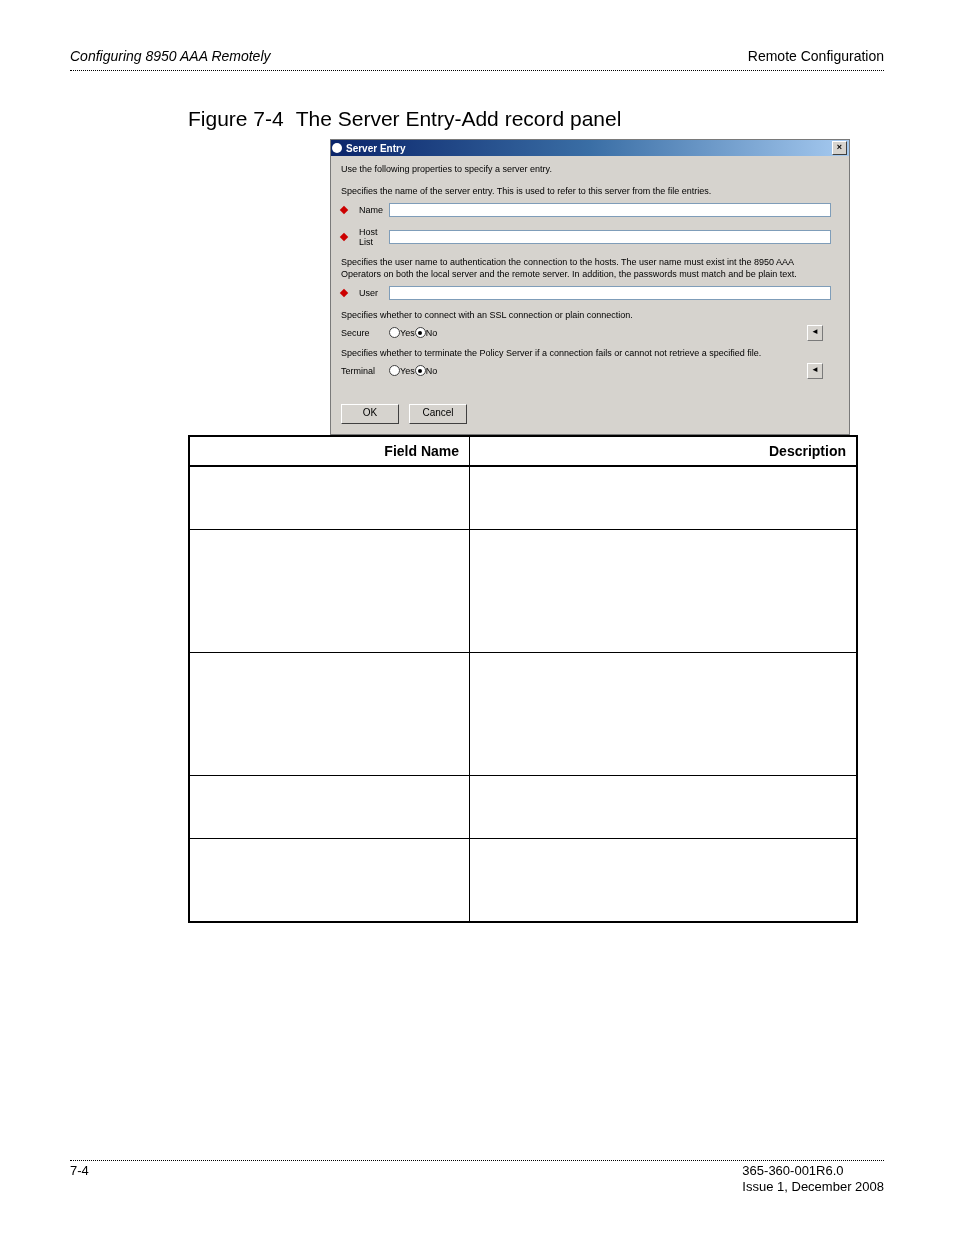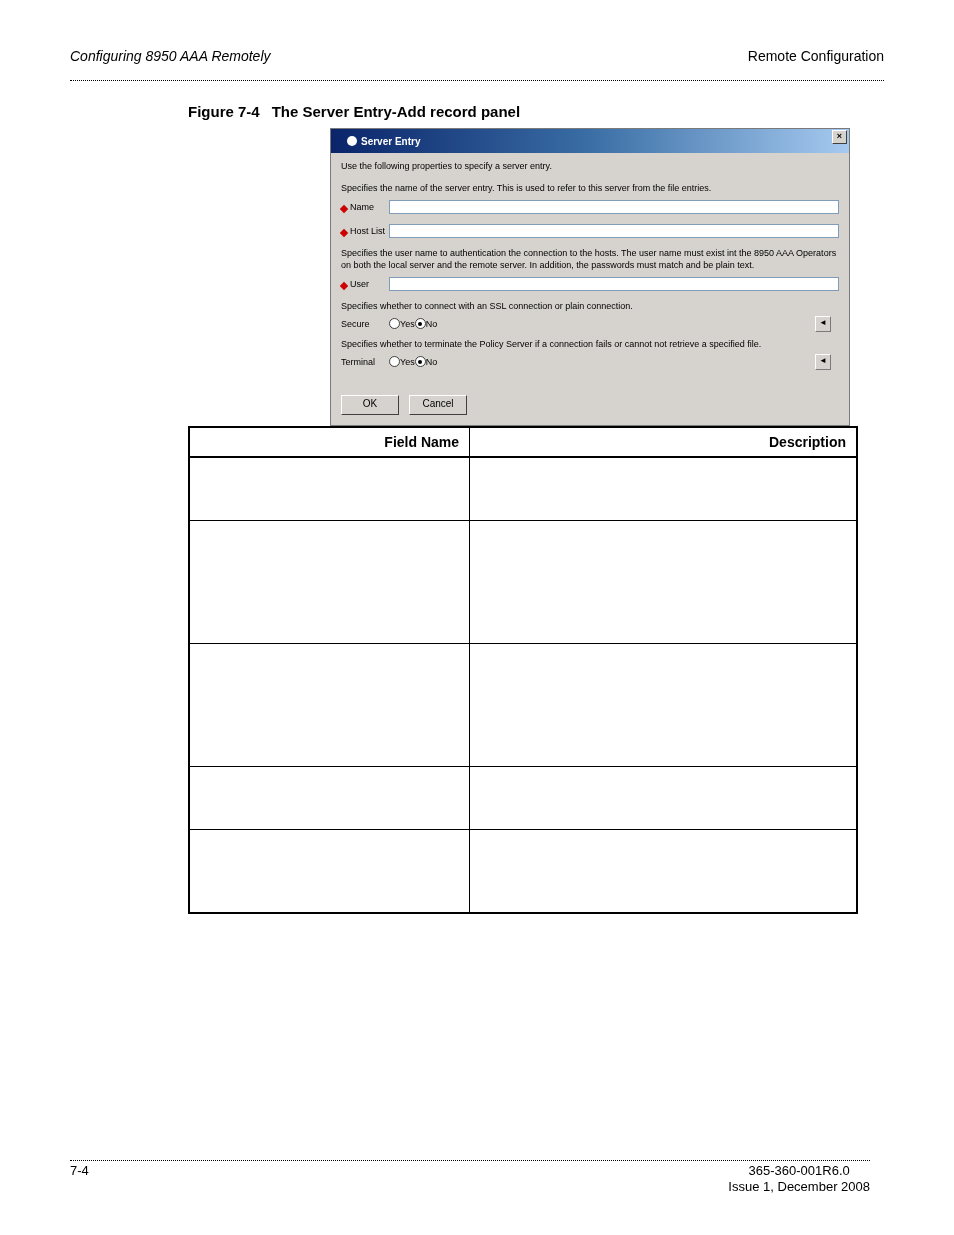--- a/index.html
+++ b/index.html
@@ -1,52 +1,52 @@
 <!DOCTYPE html>
 <html><head>
 <meta charset="utf-8">
 <style>
   html,body{margin:0;padding:0;background:#fff;font-family:"Segoe UI",Arial,sans-serif;color:#000}
   .page{width:954px;height:1235px;position:relative;box-sizing:border-box;padding:48px 70px 40px 70px}
-  .hdr-row{display:flex;justify-content:space-between;font-style:italic;font-size:14px;margin-bottom:16px}
+  .hdr-row{display:flex;justify-content:space-between;font-style:italic;font-size:14px;margin-bottom:6px}
   .hdr-row .left{font-weight:400}
   .hdr-row .right{font-style:normal}
   .dotted{border:none;border-top:1px dotted #000;height:0;margin:0}
-  .fig-caption{font-weight:700;font-size:15px;margin:22px 0 8px 118px}
+  .fig-caption{font-weight:400;font-size:21px;margin:36px 0 8px 118px}
   .fig-caption .gap{display:inline-block;width:12px}
   
   .dlg{width:518px;margin-left:260px;border:1px solid #7a7a7a;background:#d6d3ce;font-family:Tahoma,Arial,sans-serif;font-size:9px;color:#000;position:relative}
-  .dlg-title{height:24px;background:linear-gradient(to right,#0a246a,#3a6ea5,#a6caf0);color:#fff;font-weight:700;font-size:10px;display:flex;align-items:center;padding-left:16px;position:relative}
+  .dlg-title{height:16px;background:linear-gradient(to right,#0a246a,#3a6ea5,#a6caf0);color:#fff;font-weight:700;font-size:10px;display:flex;align-items:center;padding-left:1px;position:relative}
   .dlg-title .icon{width:10px;height:10px;background:#fff;border-radius:50%;margin-right:4px;display:inline-block}
   .dlg-title .close{position:absolute;right:2px;top:1px;width:13px;height:12px;background:#d6d3ce;border:1px solid #fff;border-right-color:#404040;border-bottom-color:#404040;color:#000;font-size:9px;line-height:10px;text-align:center;font-weight:700}
-  .dlg-body{padding:8px 10px 10px 10px}
+  .dlg-body{padding:8px 18px 10px 10px}
   .dlg-body .intro{margin-bottom:12px}
   .fld-desc{margin:6px 0 6px 0;line-height:1.25}
   .fld-row{display:flex;align-items:center;margin-bottom:10px}
-  .fld-lbl{width:48px;display:flex;align-items:flex-end;gap:3px}
+  .fld-lbl{width:48px;display:flex;align-items:center;gap:12px}
   .diamond{width:6px;height:6px;background:#c00;transform:rotate(45deg);flex-shrink:0}
   .fld-input{flex:1;height:14px;background:#fff;border:1px solid #7f9db9;box-sizing:border-box}
   .radio-row{display:flex;align-items:center;margin-bottom:10px}
   .radio-row .lbl{width:48px}
   .radio{width:9px;height:9px;border:1px solid #404040;border-radius:50%;background:#fff;display:inline-flex;align-items:center;justify-content:center}
   .radio.sel::after{content:"";width:4px;height:4px;background:#000;border-radius:50%}
   .arrow-btn{position:absolute;right:8px;width:14px;height:14px;background:#d6d3ce;border:1px solid #fff;border-right-color:#7a7a7a;border-bottom-color:#7a7a7a;font-size:8px;line-height:12px;text-align:center}
   .dlg-btns{display:flex;gap:10px;margin-top:28px}
   .dlg-btn{width:56px;height:18px;background:#d6d3ce;border:1px solid #fff;border-right-color:#404040;border-bottom-color:#404040;font-size:10px;text-align:center;line-height:16px}
   
   .tbl-wrap{margin-left:118px;width:670px}
   .tbl{width:100%;border-collapse:collapse;border:2px solid #000}
   .tbl th,.tbl td{border:1px solid #000;padding:6px 10px;font-size:14px;text-align:right;vertical-align:top}
   .tbl th{font-weight:700;border-bottom:2px solid #000}
   .tbl col.c1{width:42%}
   .tbl td{height:40px}
   
-  .footer{position:absolute;bottom:40px;left:70px;right:84px}
+  .footer{position:absolute;bottom:40px;left:70px;right:70px}
   .foot-row{display:flex;justify-content:space-between;font-size:13px;margin-top:2px}
-  .foot-row .r{text-align:center;line-height:1.25}
+  .foot-row .r{text-align:left;line-height:1.25}
 </style>
 </head>
 <body>
 
 <div class="page">
   <div class="hdr-row">
     <span class="left">Configuring 8950 AAA Remotely</span>
     <span class="right">Remote Configuration</span>
   </div>
   <hr class="dotted">

